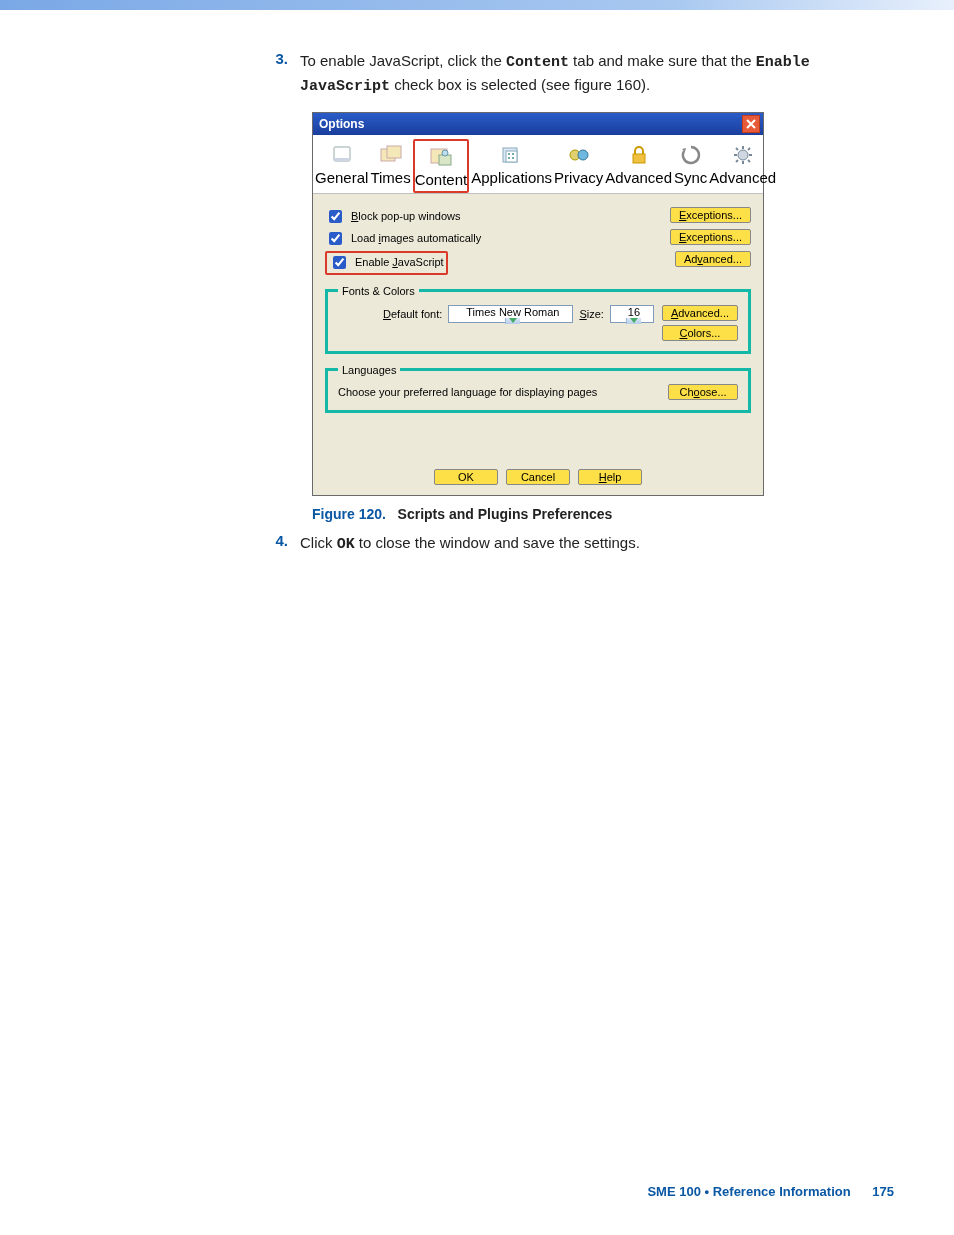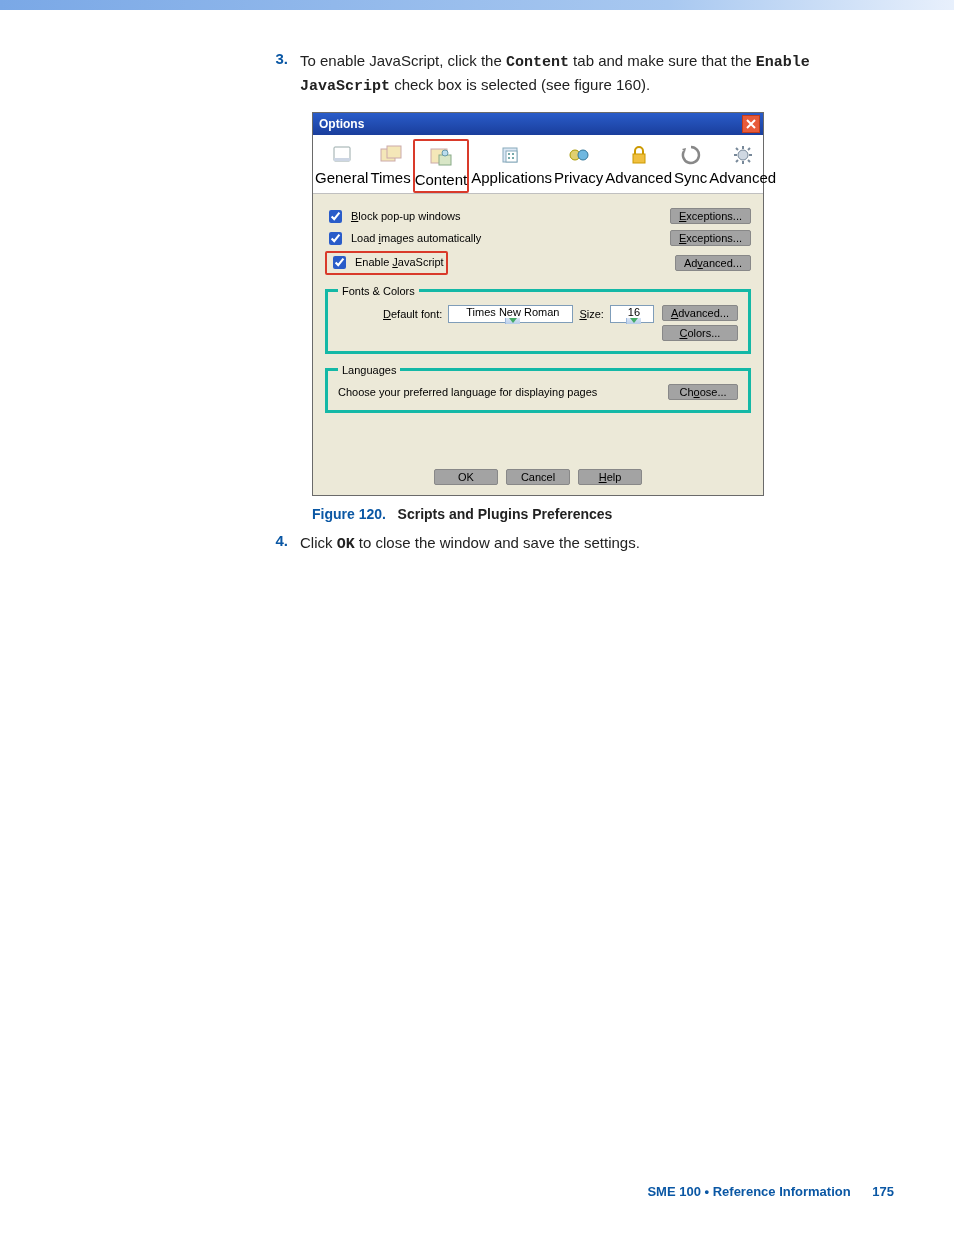--- a/index.html
+++ b/index.html
@@ -85,28 +85,28 @@
   .tab {
     flex: 1;
     text-align: center;
     padding: 4px 0 3px 0;
     font-size: 15px;
     color: #000;
   }
   .tab .icon-wrap { height: 24px; display:flex; align-items:center; justify-content:center; margin-bottom:2px;}
   .tab.highlight { border: 2px solid #d93a2a; border-radius: 2px; }
   .dlg-body { padding: 10px 12px 10px 12px; }
-  .chk-row { display:flex; align-items:center; justify-content:space-between; margin: 3px 0; }
+  .chk-row { display:flex; align-items:flex-start; justify-content:space-between; margin: 3px 0; }
   .chk-left { display:flex; align-items:center; gap:6px; }
   .chk-left input[type=checkbox]{ width:13px; height:13px; accent-color:#2a5cc9;}
   .chk-left label { font-size: 11px; }
   .win-btn {
     font-size: 11px;
     padding: 1px 8px;
-    background: #a3a3a3;
+    background: #fde047;
     border: 1px solid #888;
     border-radius: 2px;
     min-width: 70px;
     text-align:center;
   }
   fieldset.fc {
     border: 3px solid #14b8a6;
     margin: 10px 0 6px 0;
     padding: 8px 10px 10px 10px;
   }

